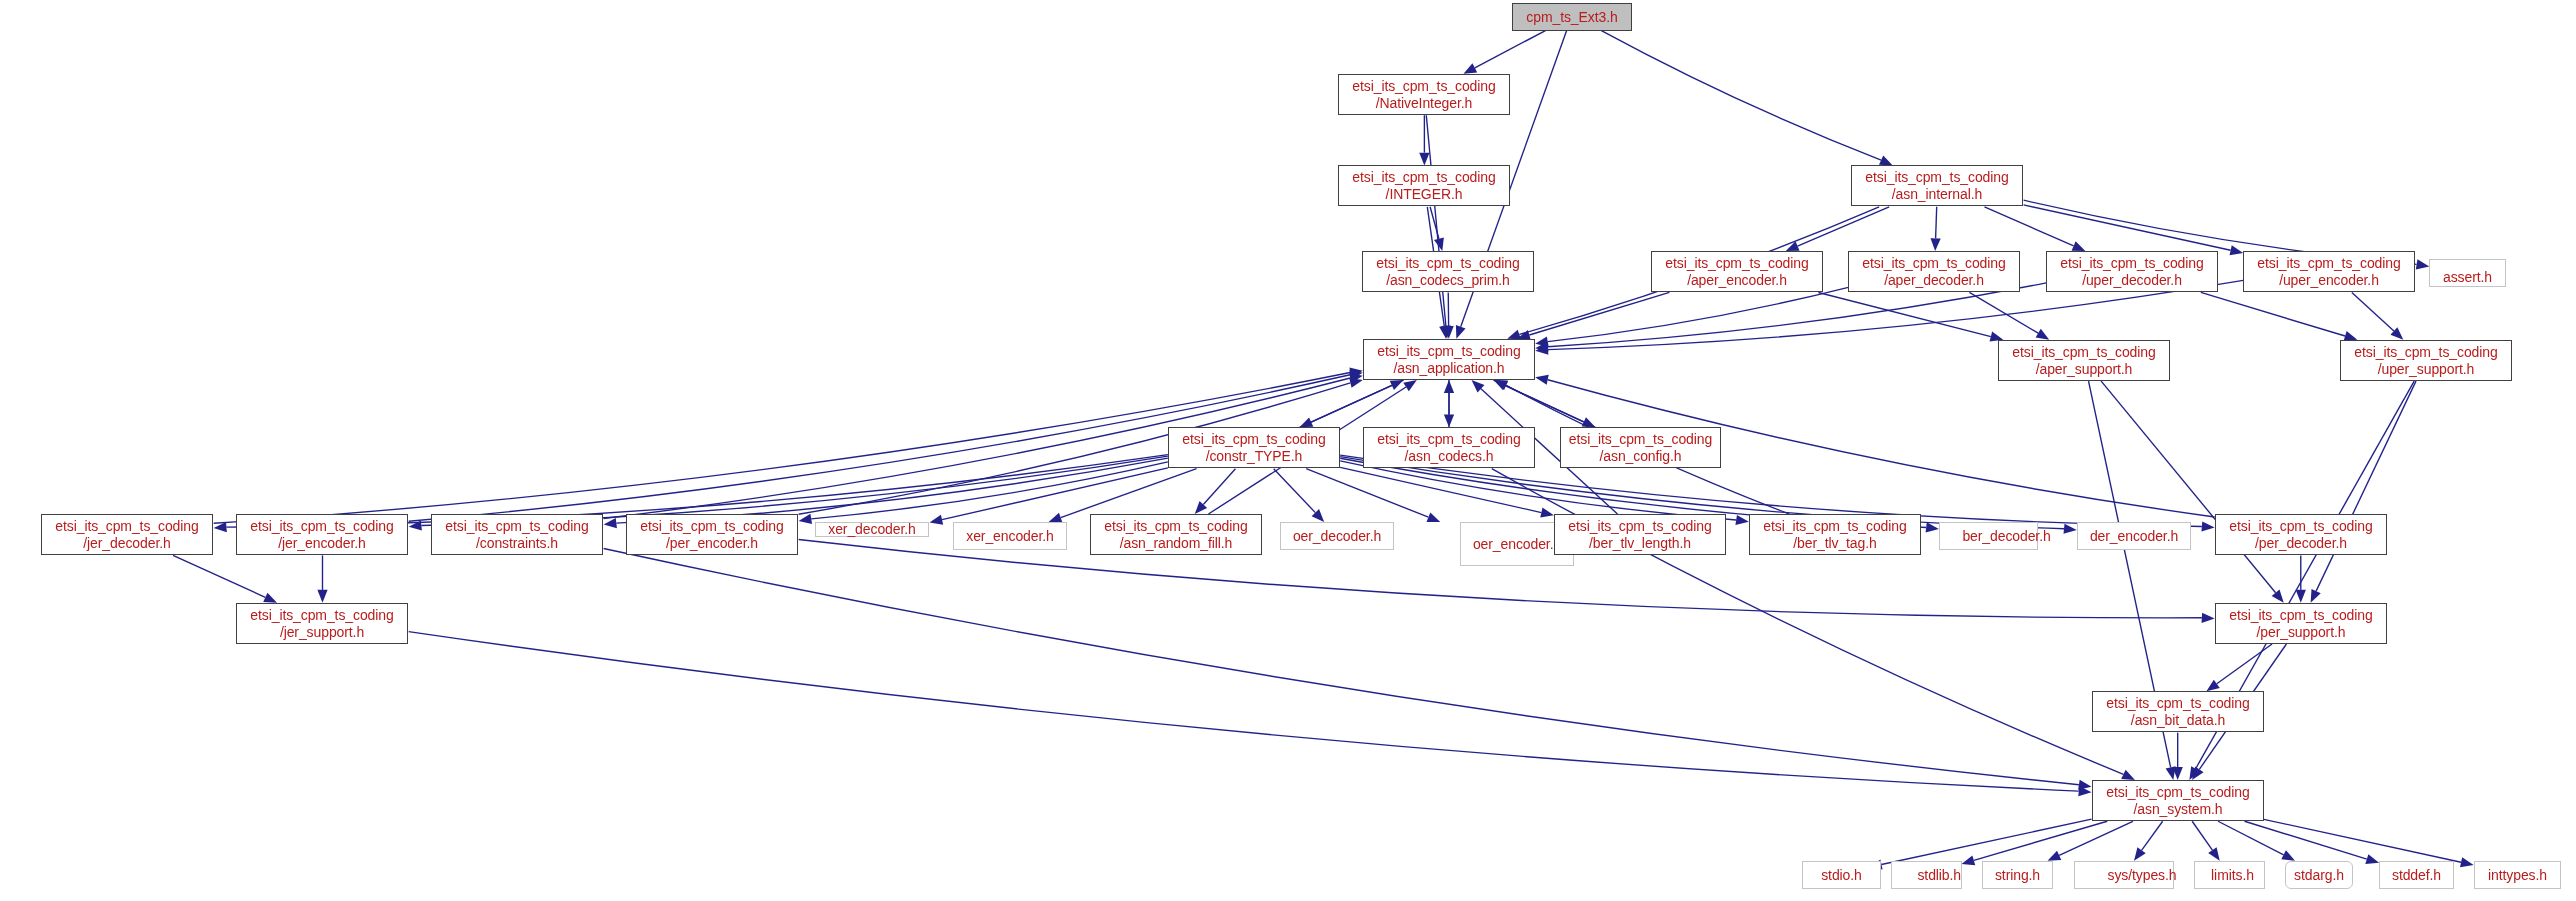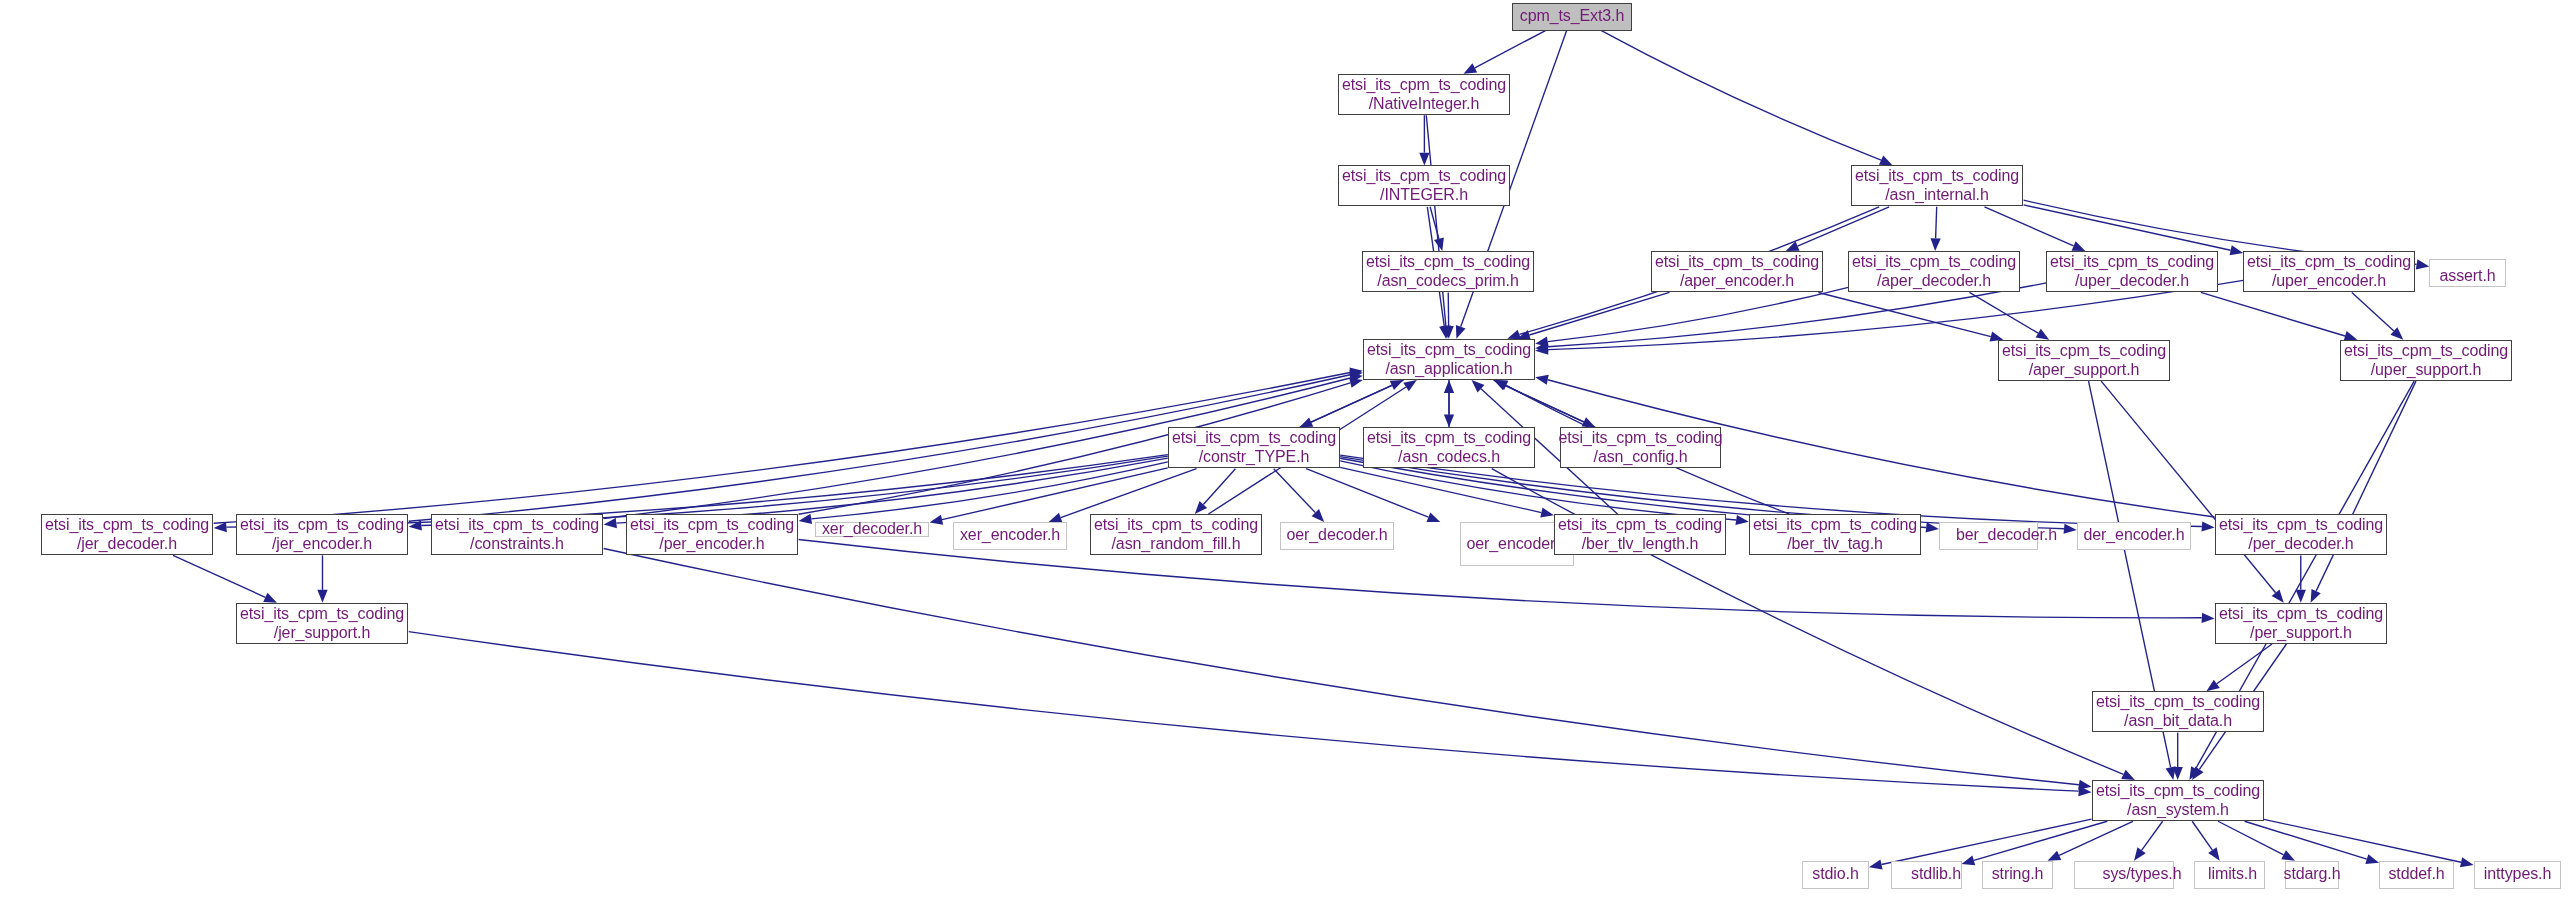--- a/index.html
+++ b/index.html
@@ -24,22 +24,22 @@
   .node {
     position: absolute;
     box-sizing: border-box;
     background: #ffffff;
     border: 1.6px solid #404040;
     display: flex;
     align-items: center;
     justify-content: center;
     text-align: center;
     line-height: 1.18;
-    font-size: 16px;
-    color: #701a75;
+    font-size: 14px;
+    color: #b91c1c;
     white-space: pre;
     letter-spacing: -0.1px;
   }
   .node.root {
     background: #bfbfbf;
     border: 1.6px solid #404040;
   }
   .node.ext {
     border: 1.6px solid #c4c4c4;
   }
@@ -249,23 +249,23 @@
       <div class="node" style="left: 2215px; top: 514px; width: 172px; height: 41px;"><span class="node-label">etsi_its_cpm_ts_coding
 /per_decoder.h</span></div>
       <div class="node" style="left: 236px; top: 603px; width: 172px; height: 41px;"><span class="node-label">etsi_its_cpm_ts_coding
 /jer_support.h</span></div>
       <div class="node" style="left: 2215px; top: 603px; width: 172px; height: 41px;"><span class="node-label">etsi_its_cpm_ts_coding
 /per_support.h</span></div>
       <div class="node" style="left: 2092px; top: 691px; width: 172px; height: 41px;"><span class="node-label">etsi_its_cpm_ts_coding
 /asn_bit_data.h</span></div>
       <div class="node" style="left: 2092px; top: 780px; width: 172px; height: 41px;"><span class="node-label">etsi_its_cpm_ts_coding
 /asn_system.h</span></div>
-      <div class="node ext" style="left: 1802px; top: 861px; width: 67px; height: 27.6px;"><span class="node-label">stdio.h</span></div>
+      <div class="node ext" style="left: 1802px; top: 861px; width: 79px; height: 27.6px;"><span class="node-label">stdio.h</span></div>
       <div class="node ext" style="left: 1891px; top: 861px; width: 71px; height: 27.6px; justify-content: flex-end;"><span class="node-label">stdlib.h</span></div>
       <div class="node ext" style="left: 1982px; top: 861px; width: 71px; height: 27.6px;"><span class="node-label">string.h</span></div>
       <div class="node ext" style="left: 2074px; top: 861px; width: 100px; height: 27.6px; padding-left: 36px;"><span class="node-label">sys/types.h</span></div>
       <div class="node ext" style="left: 2194px; top: 861px; width: 71px; height: 27.6px; padding-left: 6px;"><span class="node-label">limits.h</span></div>
-      <div class="node ext" style="left: 2285px; top: 861px; width: 54px; height: 27.6px;"><span class="node-label">stdarg.h</span></div>
+      <div class="node ext" style="left: 2285px; top: 861px; width: 68px; height: 27.6px; border-radius: 6px;"><span class="node-label">stdarg.h</span></div>
       <div class="node ext" style="left: 2379px; top: 861px; width: 75px; height: 27.6px;"><span class="node-label">stddef.h</span></div>
       <div class="node ext" style="left: 2474px; top: 861px; width: 87px; height: 27.6px;"><span class="node-label">inttypes.h</span></div>
     </div>
 </div>
 
 
 </body></html>

